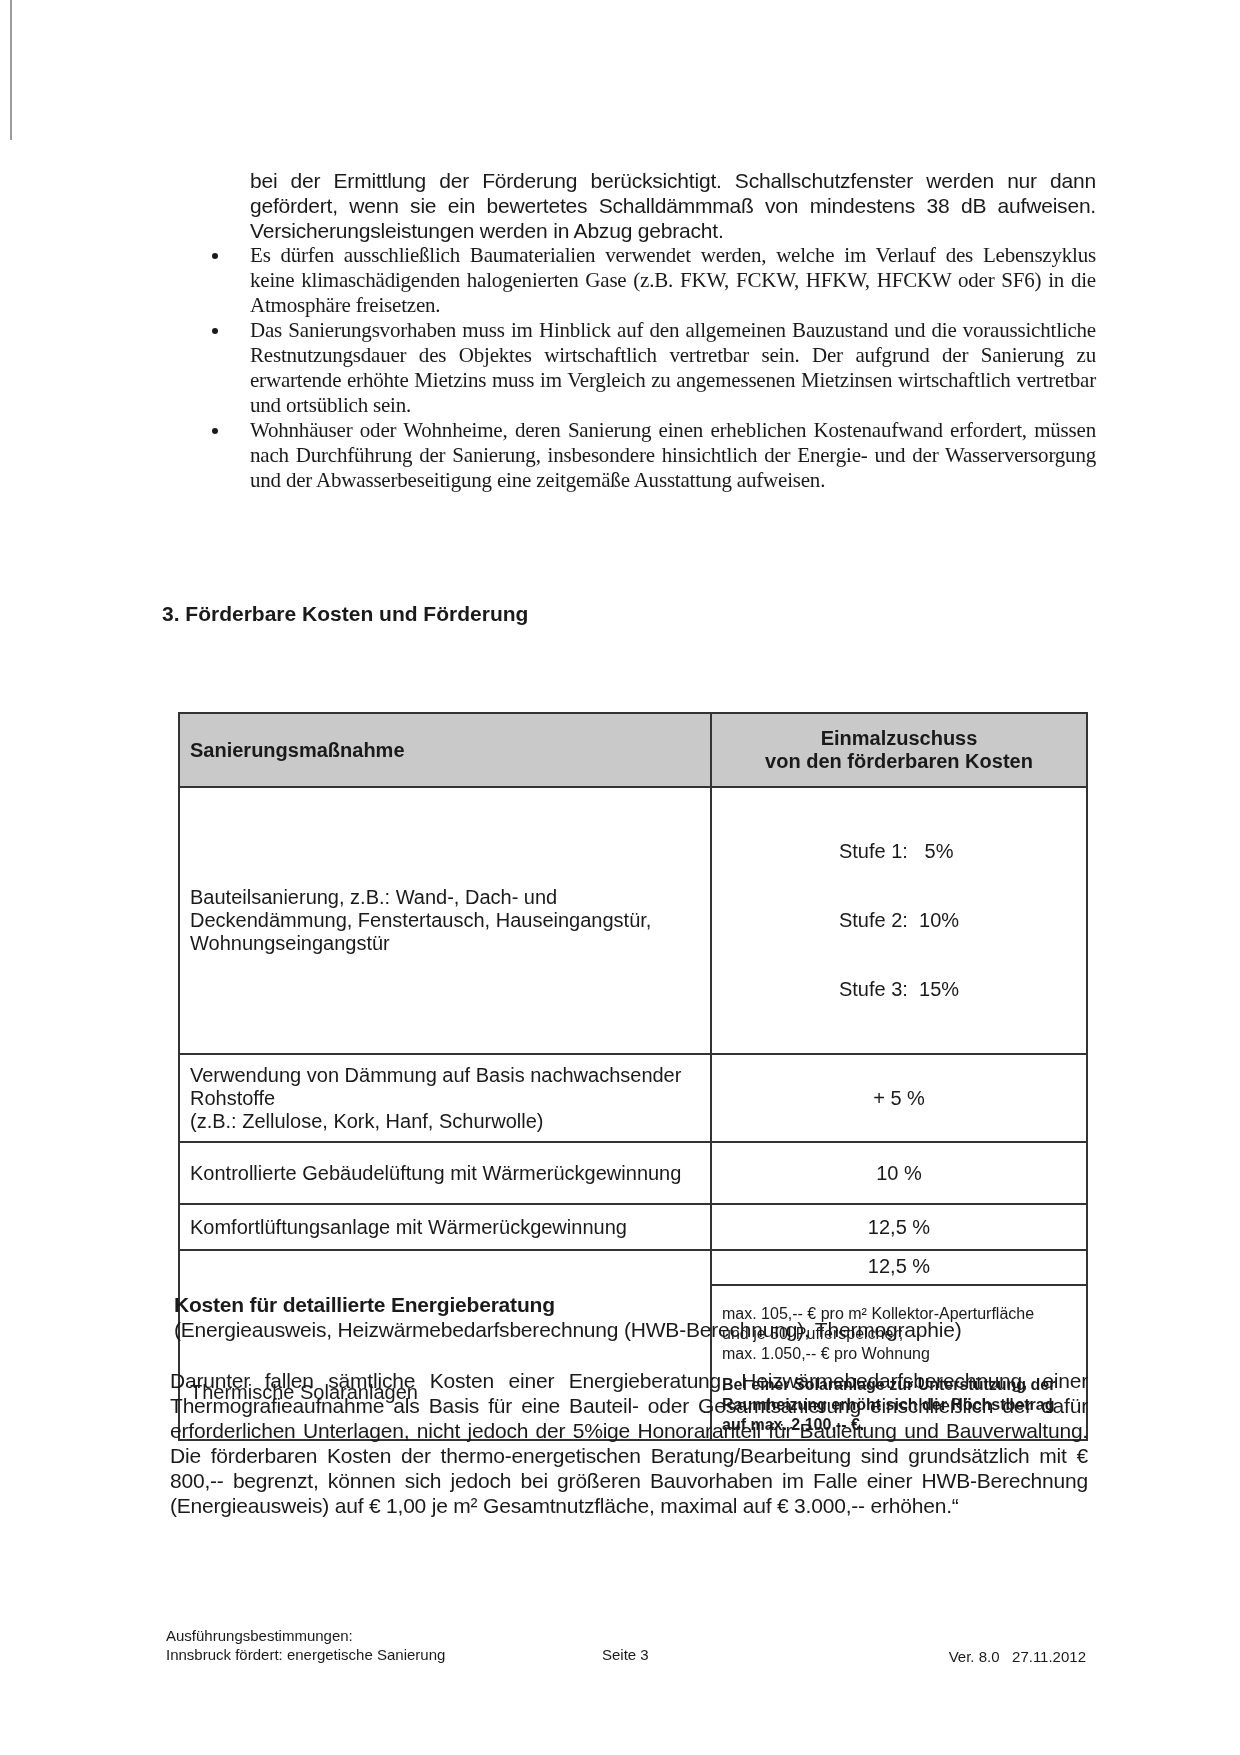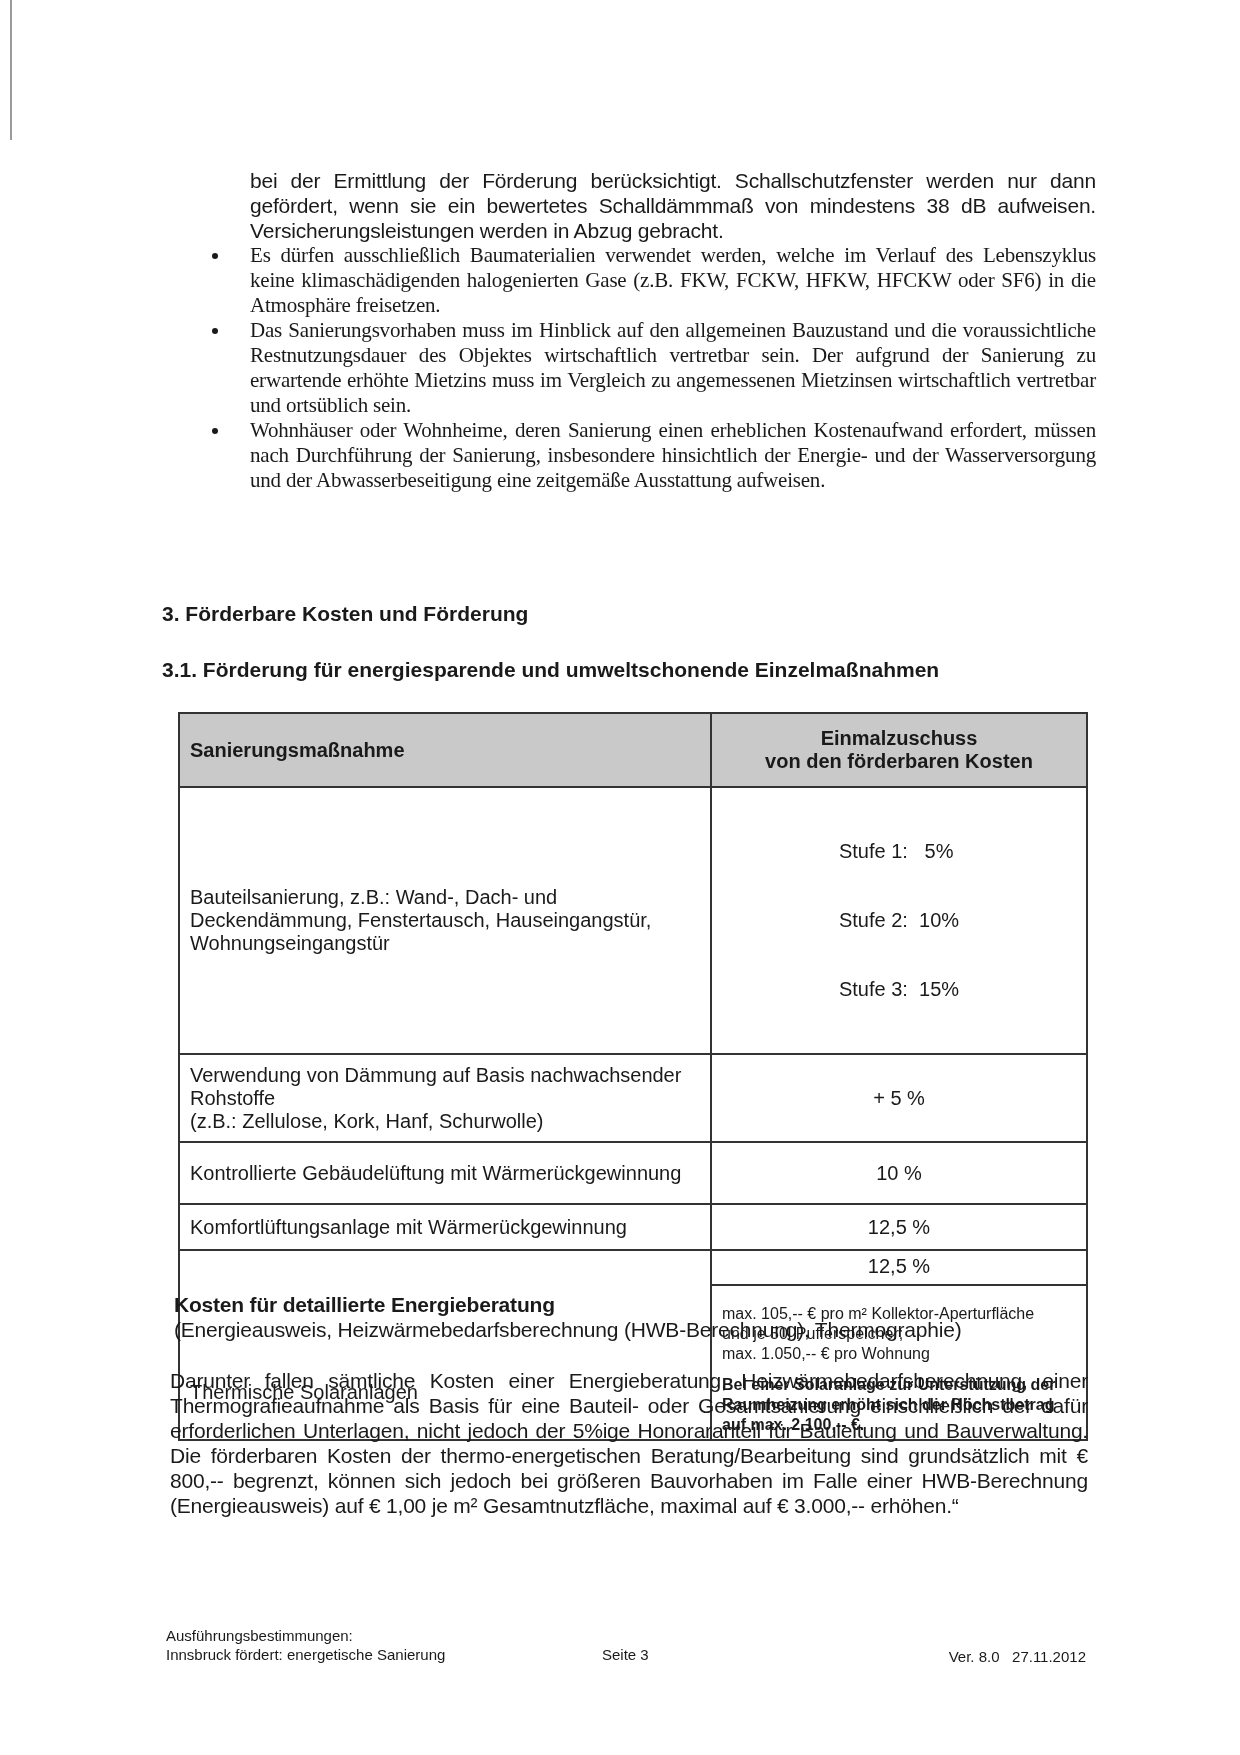--- a/index.html
+++ b/index.html
@@ -48,21 +48,20 @@
       <span class="dot"></span>
       <span>Das Sanierungsvorhaben muss im Hinblick auf den allgemeinen Bauzustand und die voraussichtliche Restnutzungsdauer des Objektes wirtschaftlich vertretbar sein. Der aufgrund der Sanierung zu erwartende erhöhte Mietzins muss im Vergleich zu angemessenen Mietzinsen wirtschaftlich vertretbar und ortsüblich sein.</span>
     </li>
     <li>
       <span class="dot"></span>
       <span>Wohnhäuser oder Wohnheime, deren Sanierung einen erheblichen Kostenaufwand erfordert, müssen nach Durchführung der Sanierung, insbesondere hinsichtlich der Energie- und der Wasserversorgung und der Abwasserbeseitigung eine zeitgemäße Ausstattung aufweisen.</span>
     </li>
   </ul>
 
   <h2>3. Förderbare Kosten und Förderung</h2>
-  <h3>3.1. Förderung für energiesparende und umweltschonende Einzelmaßnahmen</h3>
 
   <table class="tbl">
     <tbody>
         <tr>
       <th class="col1">Sanierungsmaßnahme</th>
       <th class="right">
         <span>Einmalzuschuss</span><br>
         <span>von den förderbaren Kosten</span>
       </th>
     </tr>

